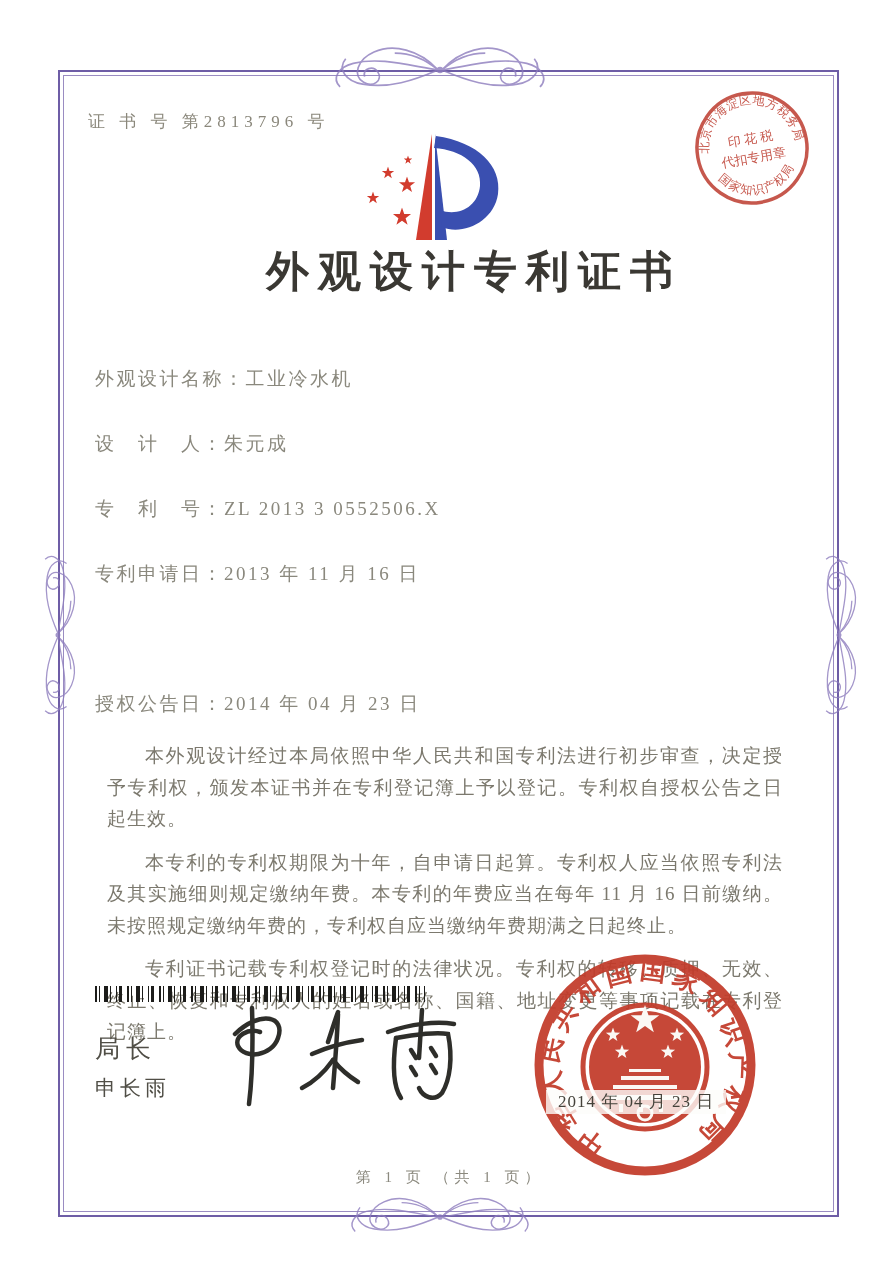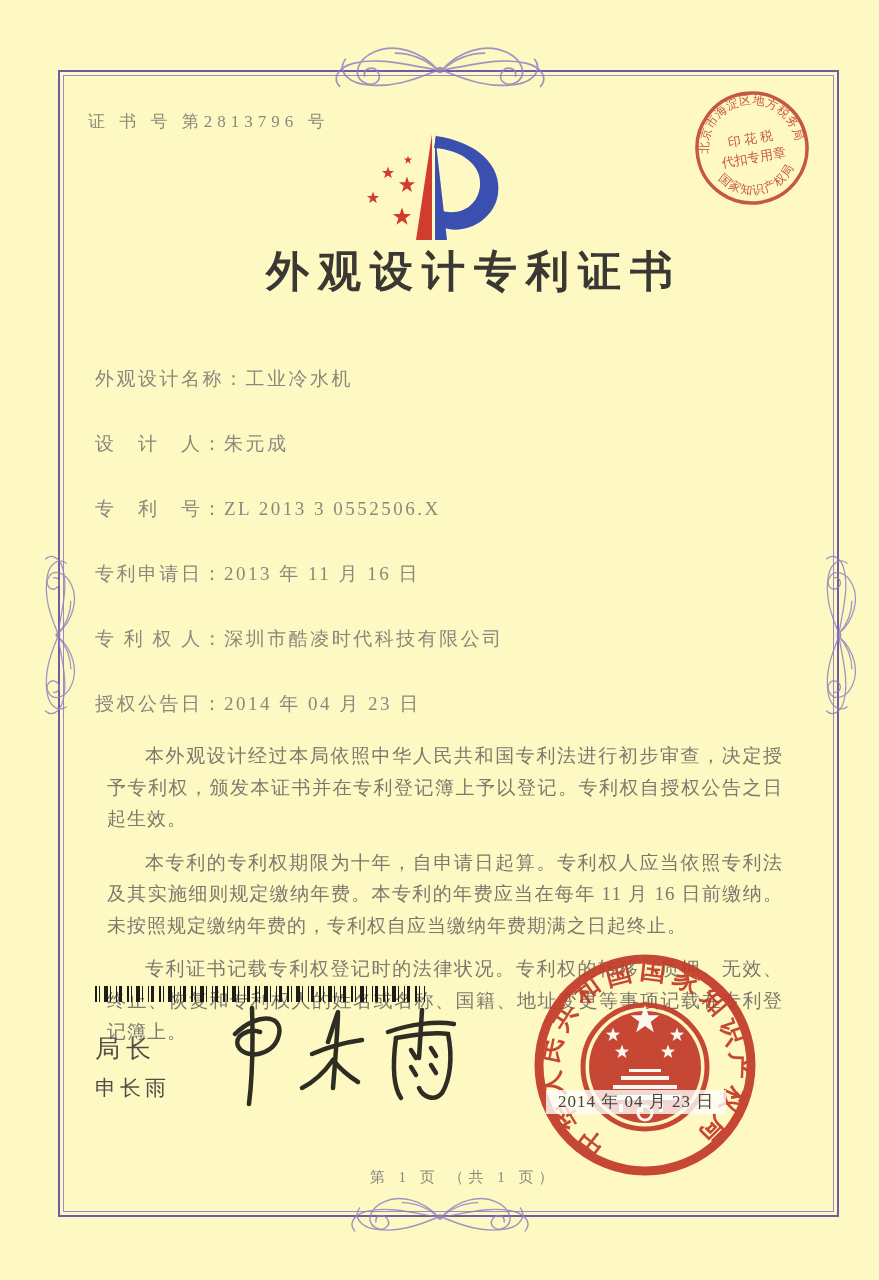--- a/index.html
+++ b/index.html
@@ -1,18 +1,18 @@
 <!DOCTYPE html>
 <html><head>
 <meta charset="utf-8">
 <style>
   html,body{margin:0;padding:0;background:#e8e8e6;}
   .page{
     position:relative; width:879px; height:1280px; margin:0 auto;
-    background:#fef9c3; overflow:hidden;
+    background:#ffffff; overflow:hidden;
     font-family:"Liberation Serif","DejaVu Serif",serif;
   }
   
   .frame{position:absolute; left:58px; top:70px; right:40px; bottom:63px;
          border:2px solid #6e5da6;}
   .frame-inner{position:absolute; inset:3px; border:1px solid #9a8cc2;}
   
   .orn{position:absolute; pointer-events:none;}
   .orn-top{left:308px; top:39px; width:264px; height:62px;}
   .orn-bottom{left:328px; top:1191px; width:224px; height:52px;}
@@ -48,21 +48,21 @@
   .sig-name{position:absolute; left:95px; top:1074px; font-size:21px;
             letter-spacing:4px; color:#504e46;}
   .sig-script{position:absolute; left:190px; top:1000px; width:290px; height:120px;}
   
   .seal{position:absolute; left:525px; top:945px; width:240px; height:240px; opacity:.93;}
   .seal-date{position:absolute; left:546px; top:1090px; width:180px; height:24px;
              background:rgba(252,252,250,.8); font-size:17px; letter-spacing:1px;
              color:#44423a; text-align:center; line-height:24px;}
   
   .footer{position:absolute; left:60px; top:1168px; width:780px; text-align:center;
-          font-size:15px; letter-spacing:5px; color:#8b897e;padding-left:14px;}
+          font-size:15px; letter-spacing:5px; color:#8b897e;}
   svg text{font-family:"Liberation Serif","DejaVu Serif",serif;}
 </style>
 </head>
 <body>
 
 <svg width="0" height="0" style="position:absolute">
   <defs>
     <symbol id="star" viewBox="-10 -10 20 20">
       <polygon points="0,-10 2.35,-3.24 9.51,-3.09 3.80,1.24 5.88,8.09 0,4 -5.88,8.09 -3.80,1.24 -9.51,-3.09 -2.35,-3.24"></polygon>
     </symbol>
@@ -131,21 +131,20 @@
       <use href="#star" x="42.5" y="85.5" width="19" height="19"></use>
     </g>
   </svg>
 
   <div class="title">外观设计专利证书</div>
 
   <div class="field f0"><span>外观设计名称</span><span>：</span><span>工业冷水机</span></div>
   <div class="field f1"><span>设　计　人</span><span>：</span><span>朱元成</span></div>
   <div class="field f2"><span>专　利　号</span><span>：</span><span>ZL 2013 3 0552506.X</span></div>
   <div class="field f3"><span>专利申请日</span><span>：</span><span>2013 年 11 月 16 日</span></div>
-  <div class="field f4"><span>专 利 权 人</span><span>：</span><span>深圳市酷凌时代科技有限公司</span></div>
   <div class="field f5"><span>授权公告日</span><span>：</span><span>2014 年 04 月 23 日</span></div>
 
   <div class="body-text">
     <p>本外观设计经过本局依照中华人民共和国专利法进行初步审查，决定授予专利权，颁发本证书并在专利登记簿上予以登记。专利权自授权公告之日起生效。</p>
     <p>本专利的专利权期限为十年，自申请日起算。专利权人应当依照专利法及其实施细则规定缴纳年费。本专利的年费应当在每年 11 月 16 日前缴纳。未按照规定缴纳年费的，专利权自应当缴纳年费期满之日起终止。</p>
     <p>专利证书记载专利权登记时的法律状况。专利权的转移、质押、无效、终止、恢复和专利权人的姓名或名称、国籍、地址变更等事项记载在专利登记簿上。</p>
   </div>
 
   <div class="barcode"></div>
 

